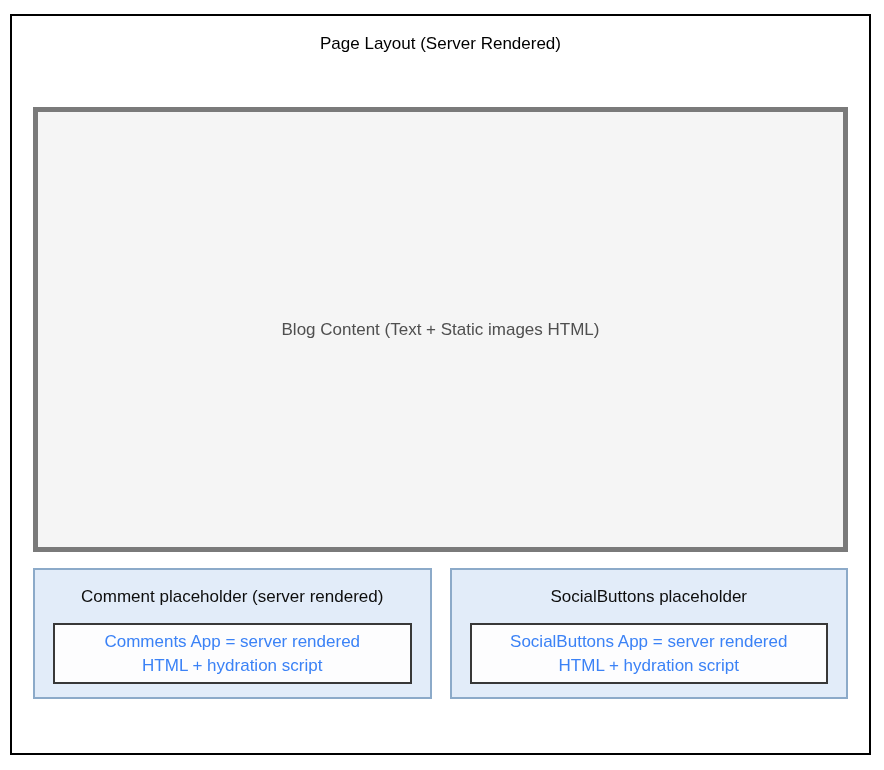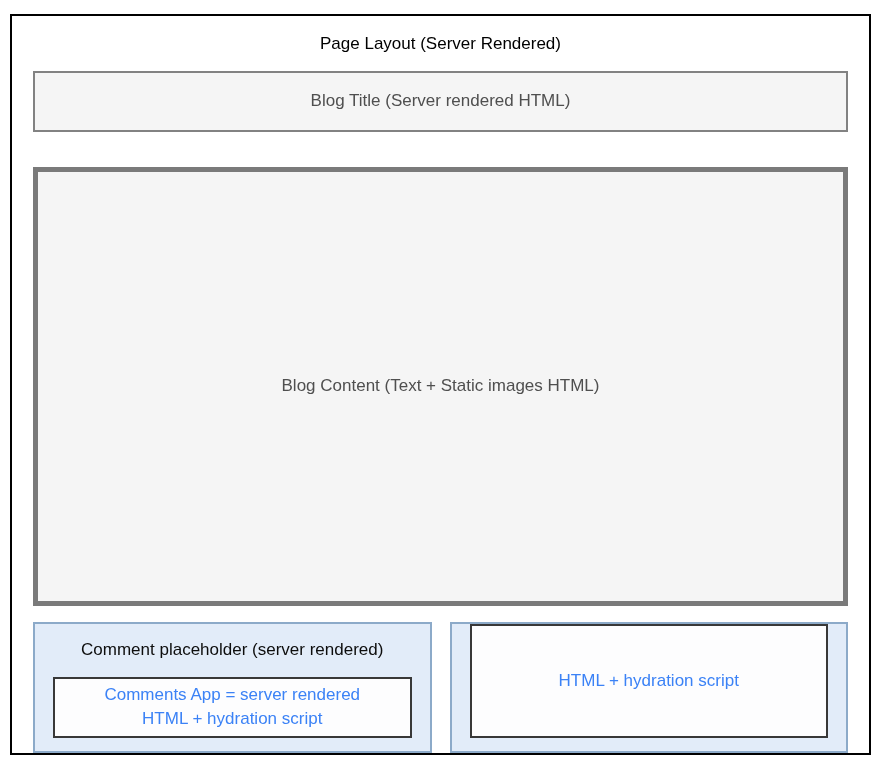--- a/index.html
+++ b/index.html
@@ -104,38 +104,37 @@
   }
   .app-line { display: block; }
 </style>
 </head>
 <body>
 
 <div class="frame">
 
   <div class="frame-title">Page Layout (Server Rendered)</div>
 
-  <div class="blog-title-box">
-    <span>Blog Title (Server rendered HTML)</span>
-  </div>
 
   <div class="blog-content-box">
     <span>Blog Content (Text + Static images HTML)</span>
   </div>
 
   <div class="islands-row">
 
     <div class="island">
       <div class="island-title">Comment placeholder (server rendered)</div>
       <div class="app-box">
         <span class="app-line">Comments App = server rendered</span>
         <span class="app-line">HTML + hydration script</span>
       </div>
     </div>
 
     <div class="island">
+      <div class="island-title">SocialButtons placeholder</div>
       <div class="app-box">
+        <span class="app-line">SocialButtons App = server rendered</span>
         <span class="app-line">HTML + hydration script</span>
       </div>
     </div>
 
   </div>
 </div>
 
 </body></html>

